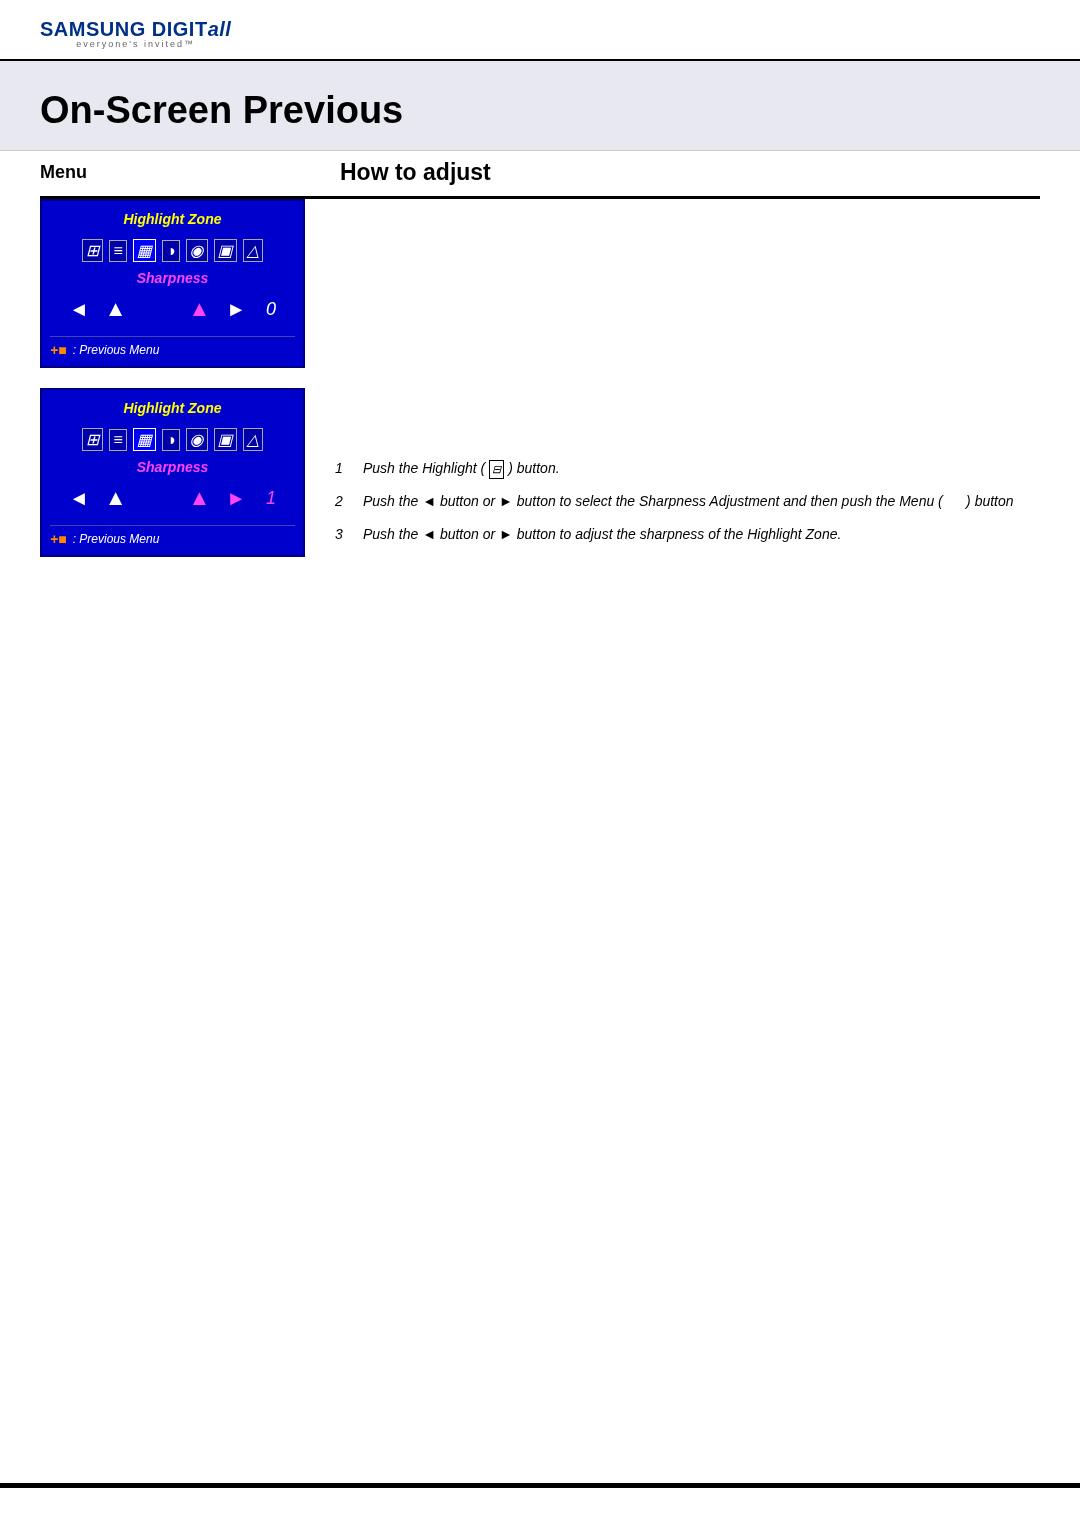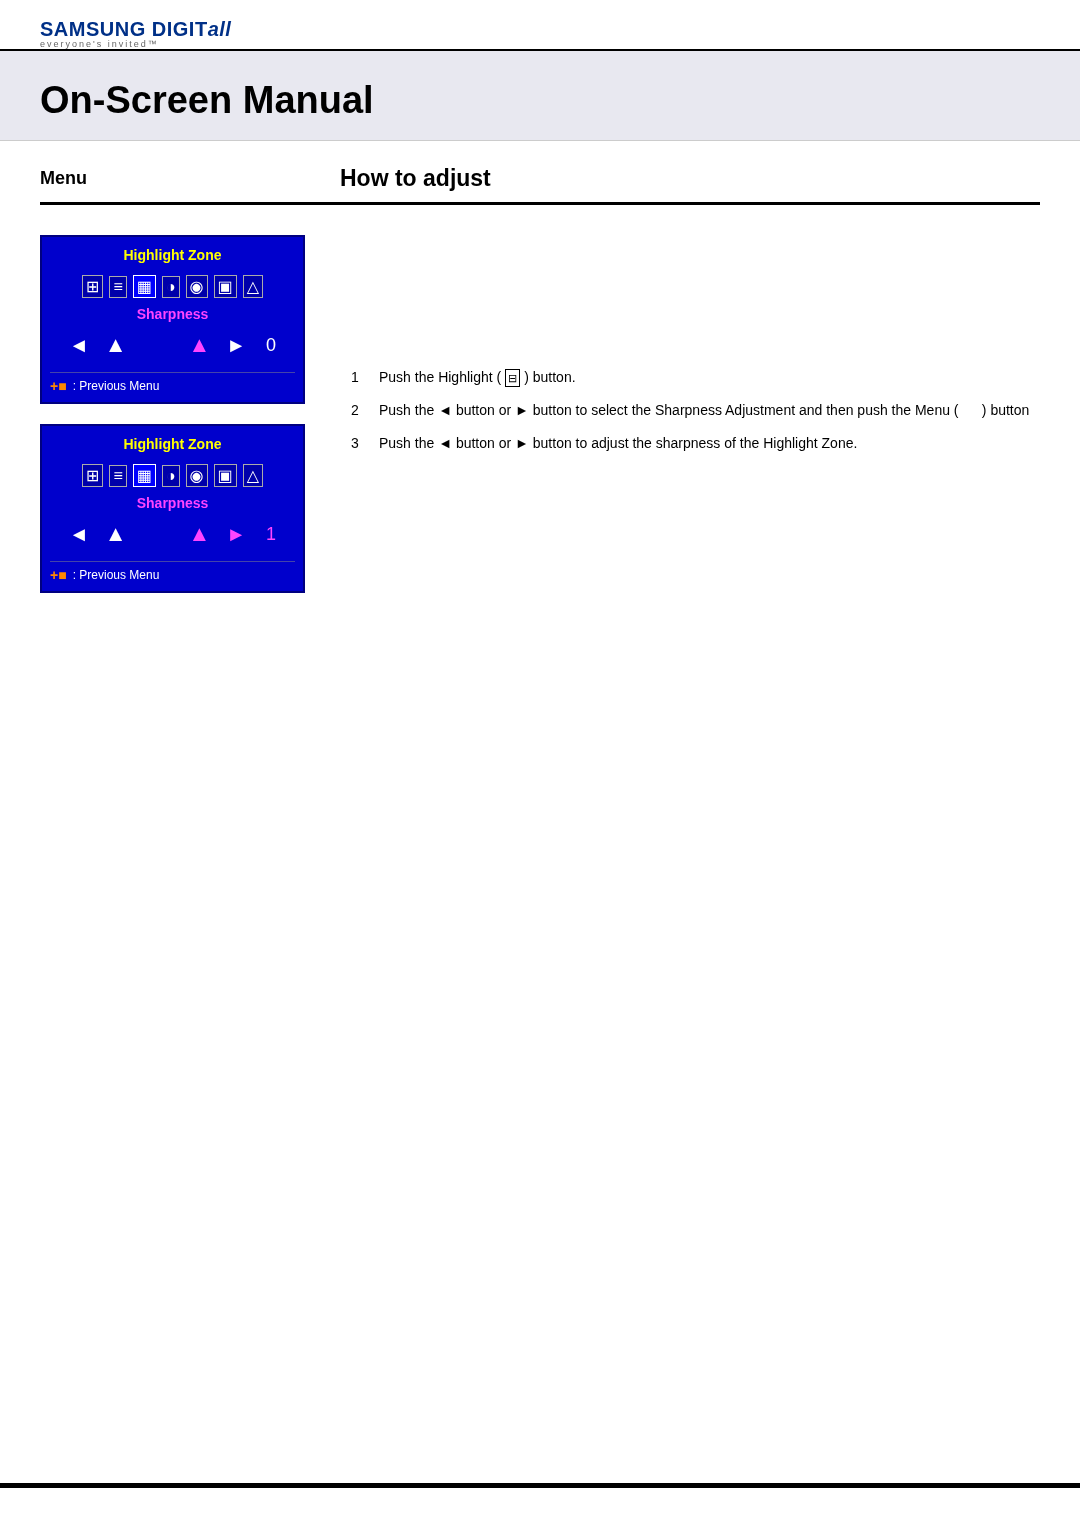--- a/index.html
+++ b/index.html
@@ -10,21 +10,21 @@
       font-family: Arial, Helvetica, sans-serif;
       font-size: 15px;
       color: #000;
     }
 
     
     .header {
       display: flex;
       align-items: center;
       justify-content: space-between;
-      padding: 18px 40px 0 40px;
+      padding: 18px 40px 10px 40px;
       border-bottom: 2px solid #000;
     }
     .header-right {
       display: flex;
       align-items: baseline;
       gap: 18px;
     }
     .header-title {
       font-size: 26px;
       font-weight: bold;
@@ -51,42 +51,42 @@
 
     
     .content-area {
       padding: 0 40px;
     }
 
     
     .table-header {
       display: flex;
       align-items: center;
-      padding: 24px 0 10px 0;
+      padding: 8px 0 10px 0;
       border-bottom: 3px solid #000;
-      margin-bottom: 30px;
     }
     .col-menu {
       width: 300px;
       font-size: 18px;
       font-weight: bold;
       color: #000;
     }
     .col-how {
       flex: 1;
       font-size: 23px;
       font-weight: bold;
       color: #000;
     }
 
     
     .main-row {
       display: flex;
-      align-items: center;
-      gap: 46px;
+      align-items: flex-end;
+      gap: 30px;
+      font-style: italic;
     }
 
     
     .osd-panels {
       display: flex;
       flex-direction: column;
       gap: 20px;
       width: 265px;
       flex-shrink: 0;
     }
@@ -249,38 +249,39 @@
       font-family: Arial, sans-serif;
     }
     .samsung-brand .digit-italic {
       font-style: italic;
     }
     .samsung-sub {
       font-size: 9px;
       color: #666;
       letter-spacing: 2px;
       margin-top: -2px;
+      text-align: center;
     }
   </style>
 </head>
 <body>
 
 <div class="header">
   <div class="samsung-logo">
     <div class="samsung-brand">
       SAMSUNG DIGIT<span class="digit-italic">all</span>
     </div>
     <div class="samsung-sub">
       everyone's invited™
     </div>
   </div>
 </div>
 
 <div class="page-title-section">
-  <h1 class="page-title">On-Screen Manual</h1>
+  <h1 class="page-title">On-Screen Previous</h1>
 </div>
 
 <div class="content-area">
 
   <div class="table-header">
     <div class="col-menu">Menu</div>
     <div class="col-how">How to adjust</div>
   </div>
 
   <div class="main-row">

